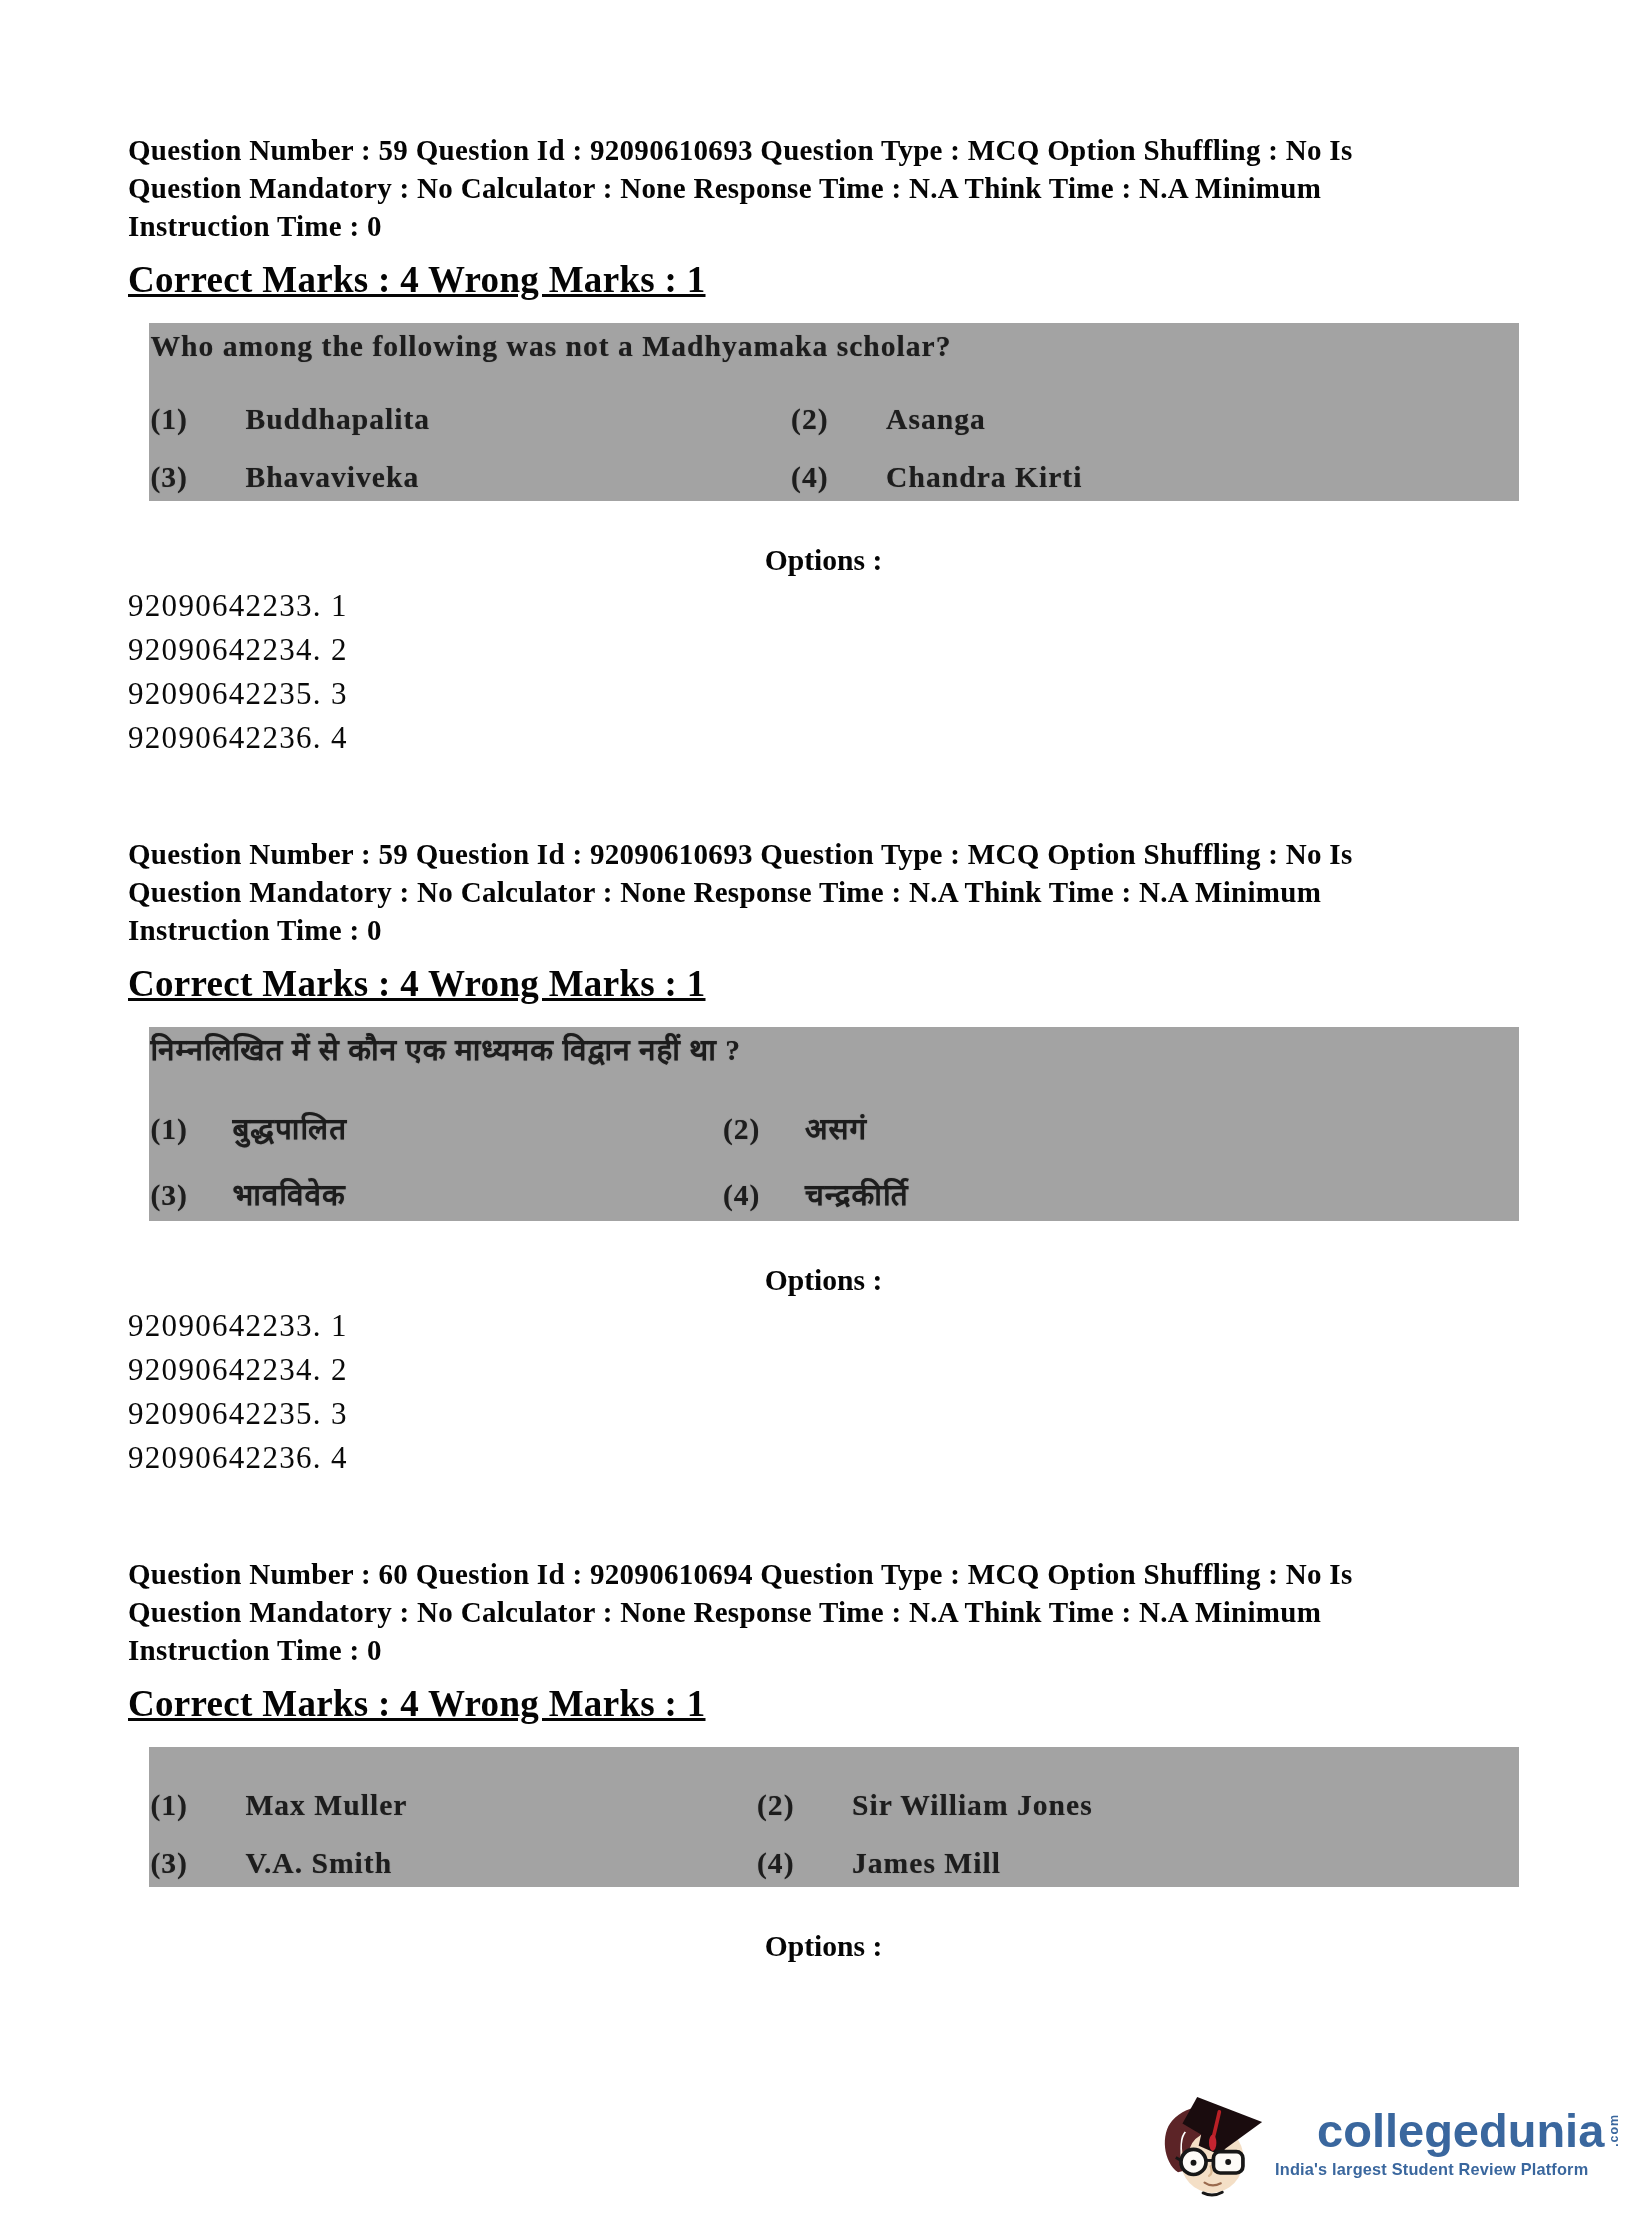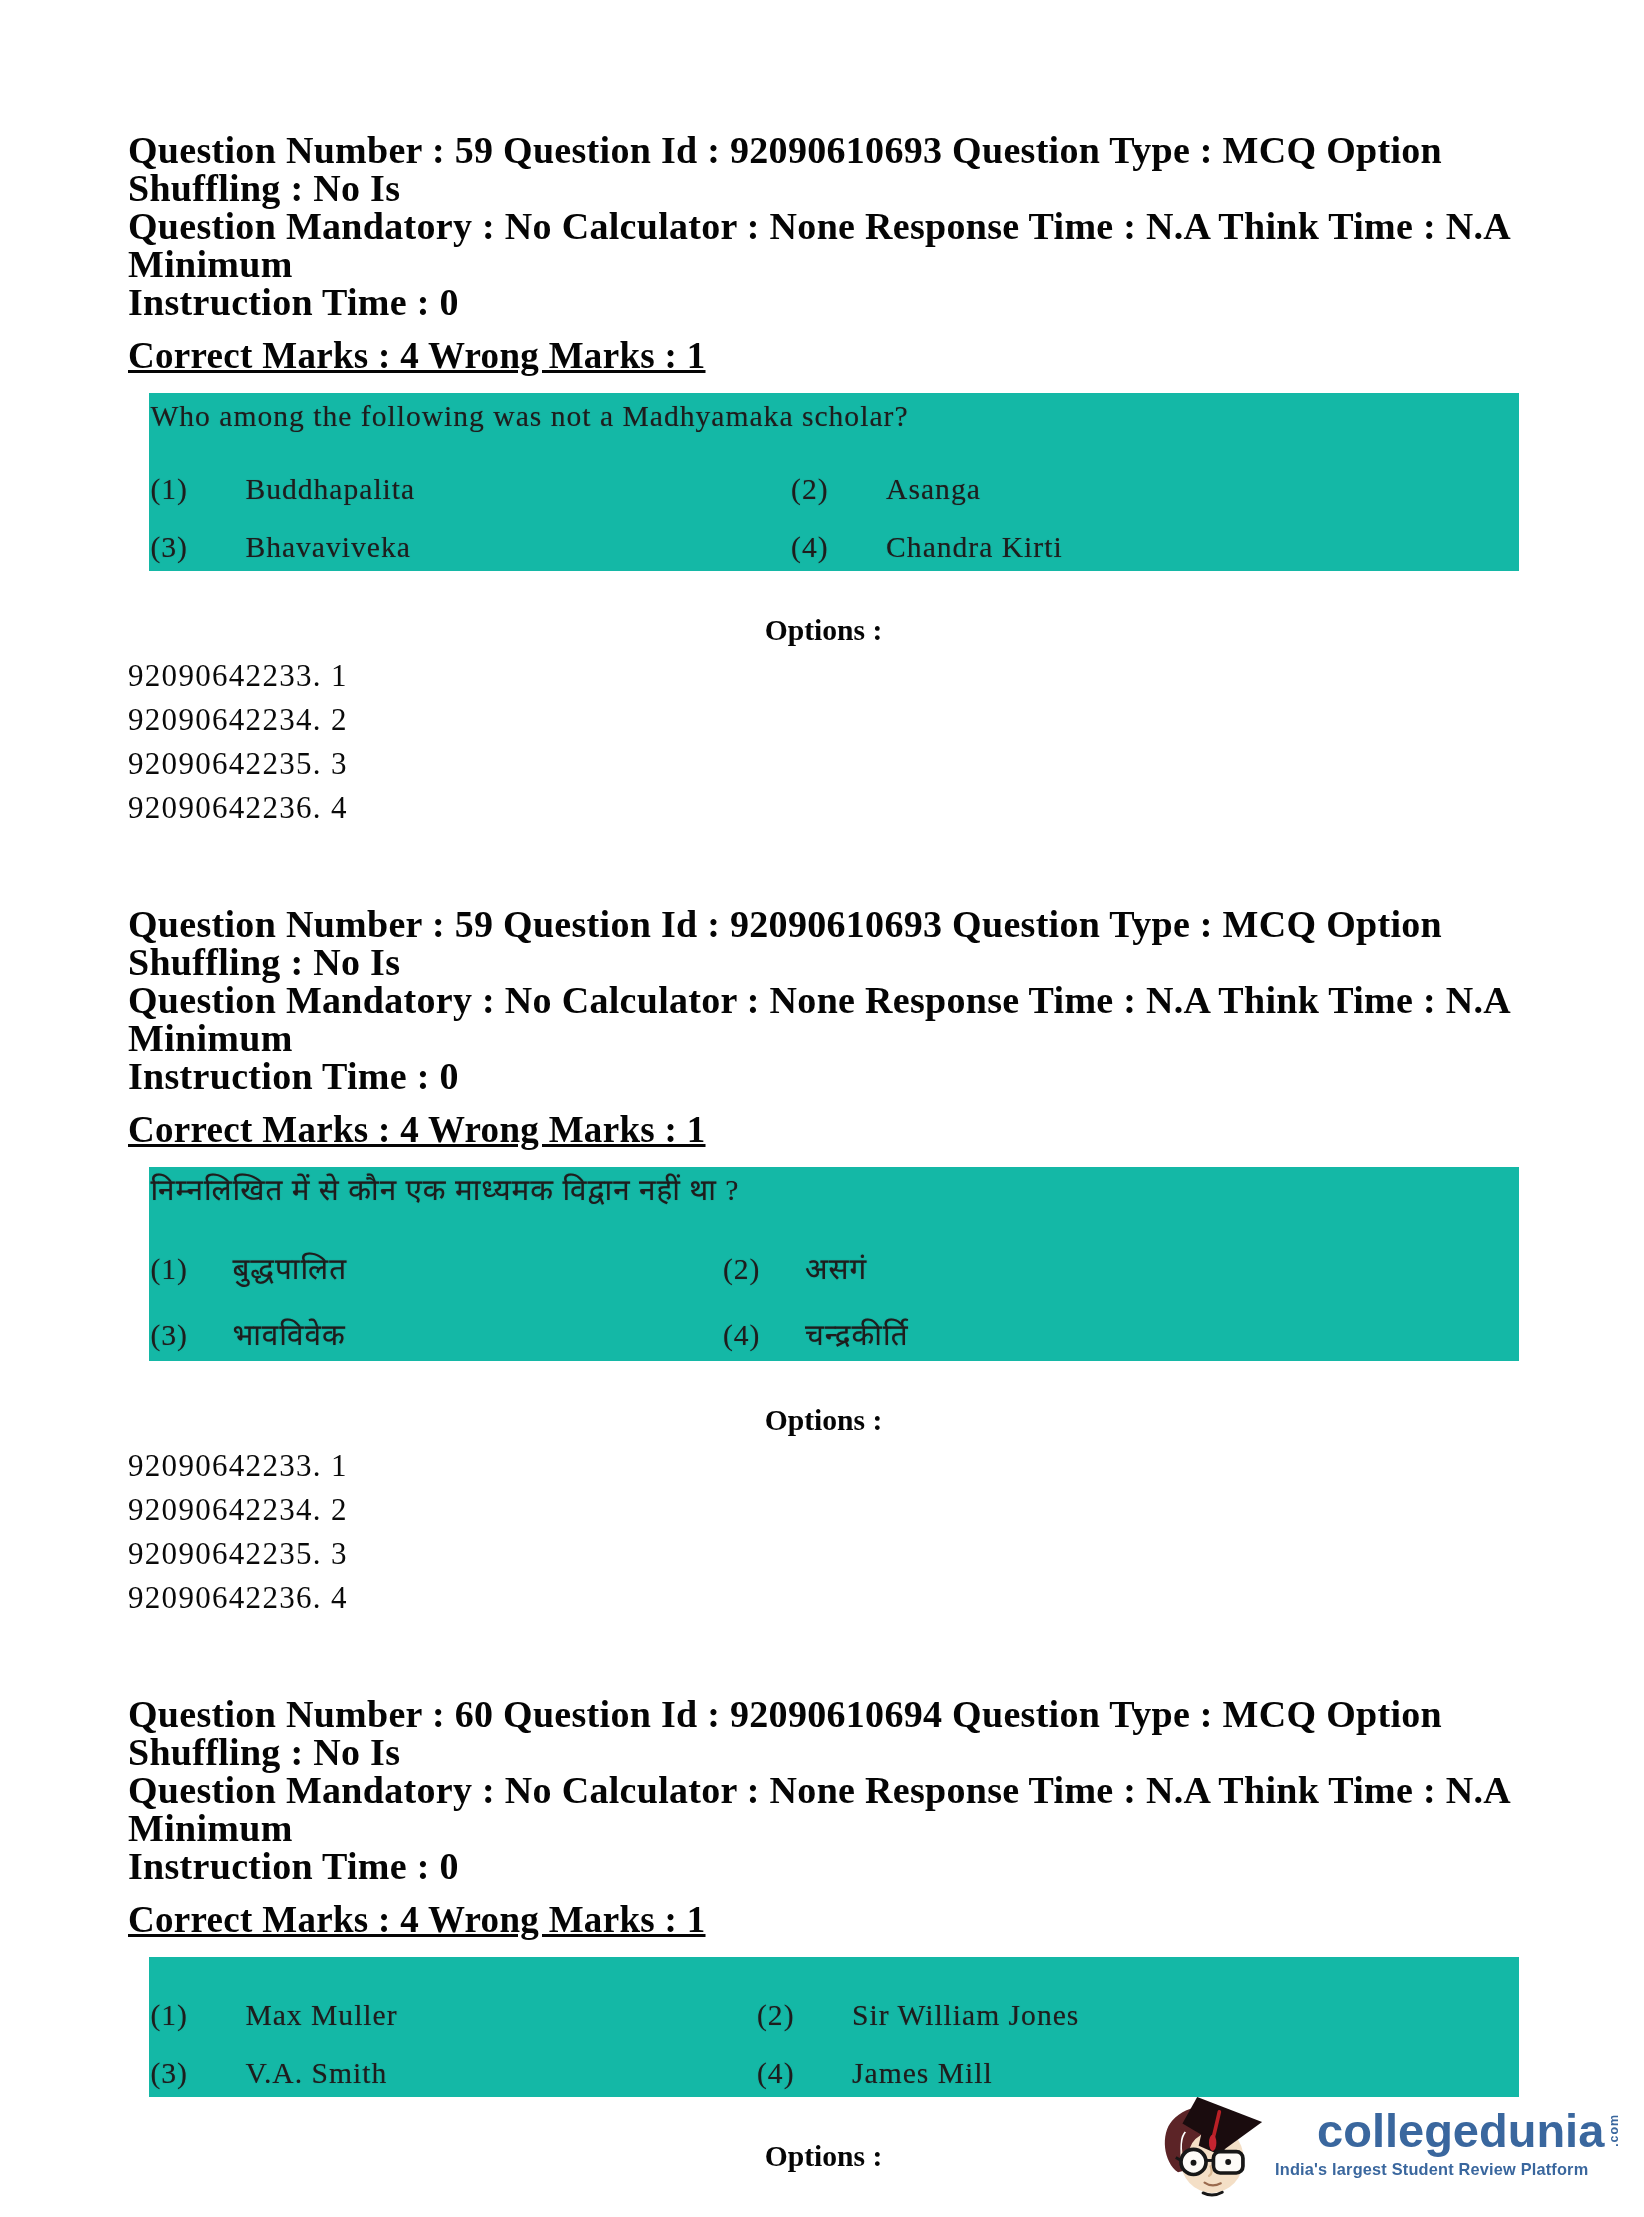--- a/index.html
+++ b/index.html
@@ -9,32 +9,33 @@
     position:relative;
     font-family:"Liberation Serif", serif;
     color:#000;
     overflow:hidden;
   }
   .page { position:absolute; left:128px; top:131px; width:1391px; }
 
   .block { margin-bottom:75px; }
 
   .meta-line {
-    font-weight:700; font-size:38px; line-height:38px; letter-spacing:0.3px;
+    font-weight:700; font-size:29px; line-height:38px; letter-spacing:0.3px;
     color:#050505;
   }
   .marks {
     font-weight:700; font-size:37px; line-height:38px; margin-top:16px;
     letter-spacing:0.3px; color:#050505;text-decoration:underline;
   }
 
   .scan-area {
-    margin-left:20.6px; margin-top:18px;
-    background:#14b8a6;
+    margin-left:20.6px; margin-top:24px;
+    background:#a3a3a3;
     padding:3.6px 5.4px 7.2px 1.8px;
+    font-weight:bold;
   }
   .scan-text {
     font-size:29.6px; letter-spacing:1px; color:#1d1d1d;
     text-shadow:0 0 0.9px rgba(45,45,45,.55);
   }
   .question { line-height:38px; }
 
   .choices { display:grid; margin-top:38px; row-gap:25px; }
   .b1 .choices { grid-template-columns:47% 53%; }
   .b2 .choices { grid-template-columns:42% 58%; }

